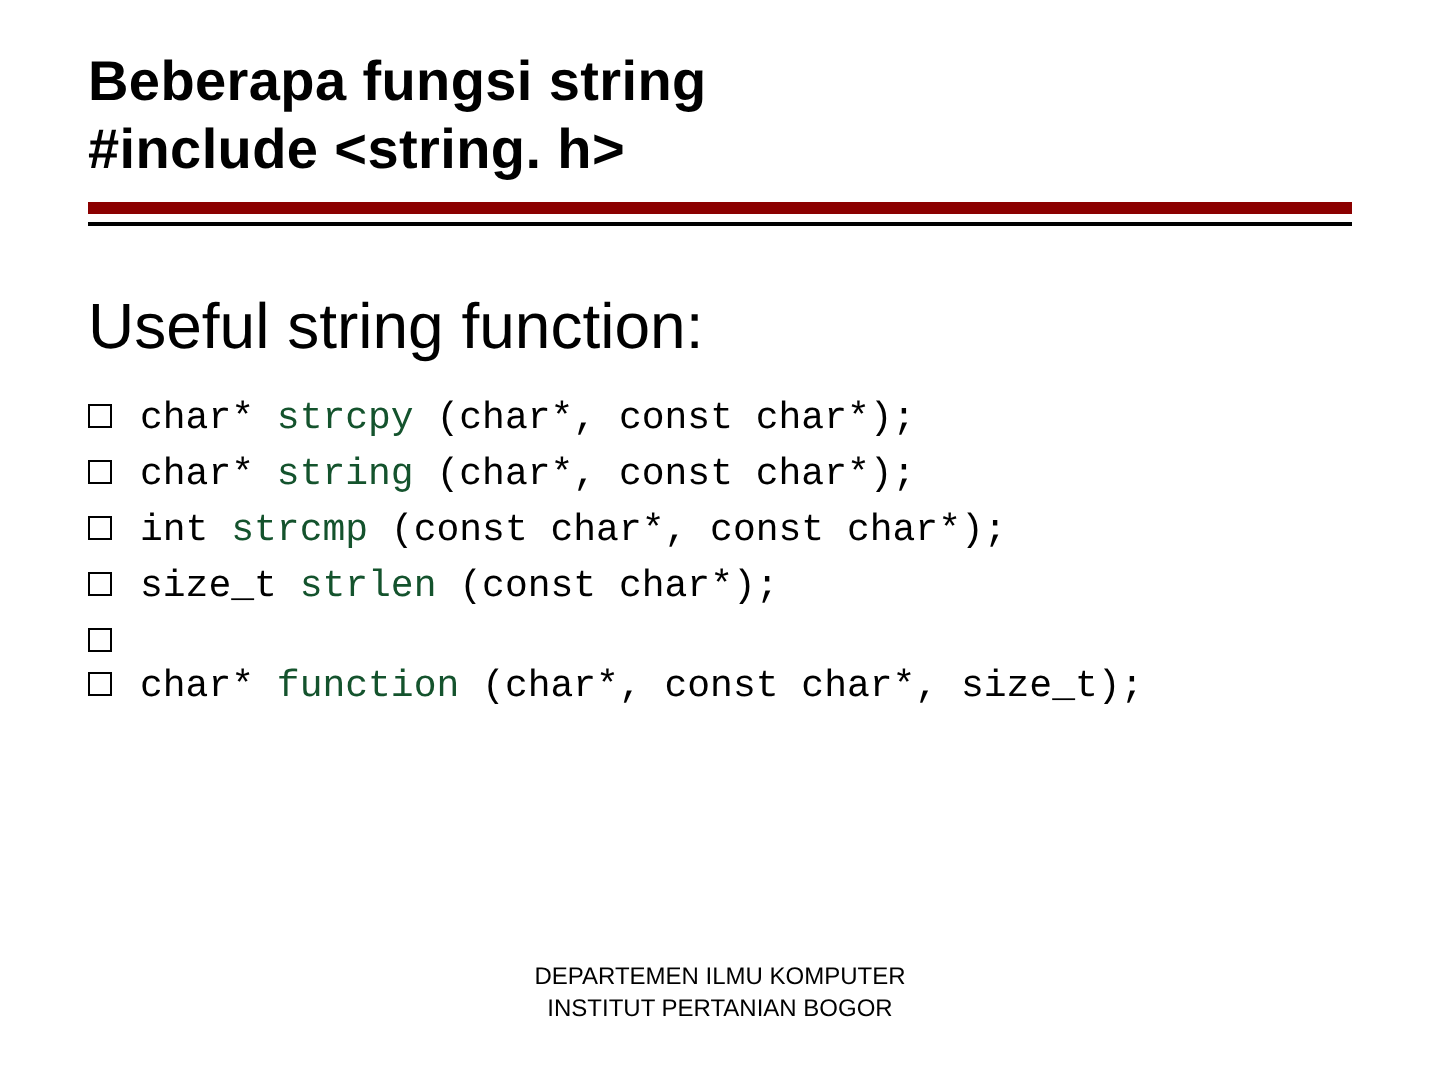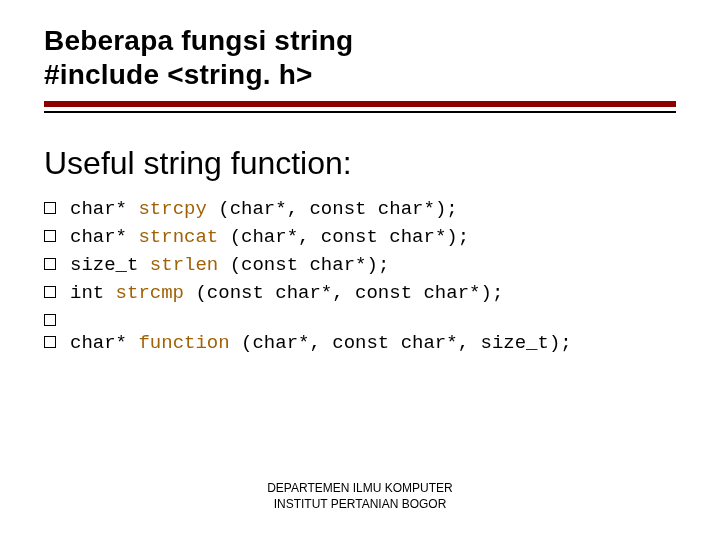--- a/index.html
+++ b/index.html
@@ -63,21 +63,21 @@
     flex: 0 0 auto;
     margin-top: 4px;
     box-sizing: border-box;
   }
   .func-code {
     font-family: "Courier New", Courier, monospace;
     font-size: 19px;
     white-space: pre;
   }
   .fn-name {
-    color: #a16207;
+    color: #14532d;
   }
   .footer {
     position: absolute;
     bottom: 28px;
     left: 0;
     width: 720px;
     text-align: center;
     font-family: Verdana, Geneva, sans-serif;
     font-size: 12px;
     line-height: 1.35;
@@ -102,31 +102,31 @@
 
   <div class="func-list">
 
     <div class="func-row">
       <span class="bullet-box"></span>
       <span class="func-code"><span>char* </span><span class="fn-name">strcpy</span><span> (char*, const char*);</span></span>
     </div>
 
     <div class="func-row">
       <span class="bullet-box"></span>
-      <span class="func-code"><span>char* </span><span class="fn-name">strncat</span><span> (char*, const char*);</span></span>
+      <span class="func-code"><span>char* </span><span class="fn-name">string</span><span> (char*, const char*);</span></span>
+    </div>
+
+    <div class="func-row">
+      <span class="bullet-box"></span>
+      <span class="func-code"><span>int </span><span class="fn-name">strcmp</span><span> (const char*, const char*);</span></span>
     </div>
 
     <div class="func-row">
       <span class="bullet-box"></span>
       <span class="func-code"><span>size_t </span><span class="fn-name">strlen</span><span> (const char*);</span></span>
-    </div>
-
-    <div class="func-row">
-      <span class="bullet-box"></span>
-      <span class="func-code"><span>int </span><span class="fn-name">strcmp</span><span> (const char*, const char*);</span></span>
     </div>
 
     <div class="func-row">
       <span class="bullet-box"></span>
     </div>
 
     <div class="func-row">
       <span class="bullet-box"></span>
       <span class="func-code"><span>char* </span><span class="fn-name">function</span><span> (char*, const char*, size_t);</span></span>
     </div>

